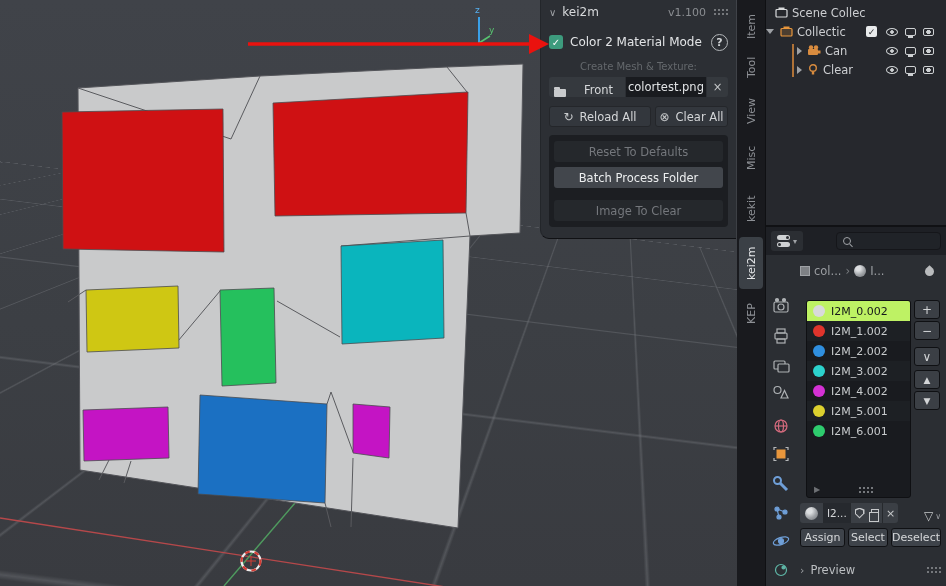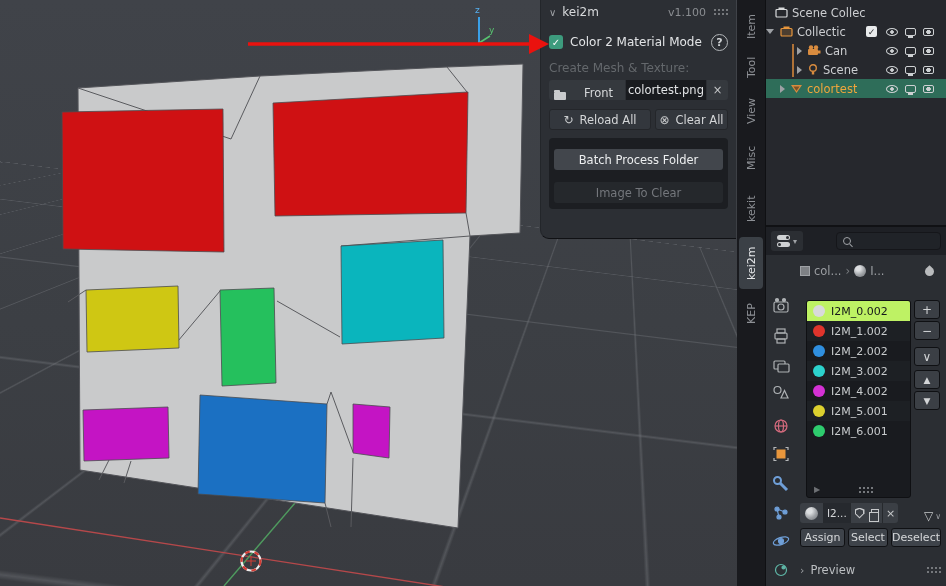--- a/index.html
+++ b/index.html
@@ -26,21 +26,21 @@
   .np-version { margin-left:auto; color:#8a8d91; font-size:11px; }
   .grip { width:15px; height:8px; margin-left:7px;
           background-image:radial-gradient(circle, #75787c 1px, transparent 1.3px);
           background-size:4px 4px; }
   .np-row-check { display:flex; align-items:center; margin-top:9px; height:18px; }
   .checkbox { width:14px; height:14px; border-radius:3px; display:flex; align-items:center; justify-content:center;
               color:#fff; font-size:10px; }
   .np-check-label { margin-left:7px; color:#e2e4e6; font-size:12px; }
   .help-btn { margin-left:auto; width:17px; height:17px; border:1.5px solid #b4b7ba; border-radius:50%;
               color:#ced1d3; font-size:11px; font-weight:bold; display:flex; align-items:center; justify-content:center; }
-  .np-dim-label { margin-top:10px; color:#64686c; font-size:12px; }
+  .np-dim-label { margin-top:10px; color:#64686c; font-size:10px;text-align:center; }
   .np-file-row { display:flex; margin-top:5px; height:20px; gap:1px; }
   .front-btn { width:76px; background:#35393e; border-radius:3px 0 0 3px; display:flex; align-items:flex-end;
                padding-left:5px; color:#d6d8da; }
   .folder-ico { position:relative; width:12px; height:8px; background:#c9cbcd; border-radius:1px; margin-right:6px; }
   .folder-ico::before { content:""; position:absolute; top:-2px; left:0; width:6px; height:2px; background:#c9cbcd; border-radius:1px 1px 0 0; }
   .front-label { flex:1; text-align:center; }
   .fname { flex:1; background:#191b1f; color:#e2e4e6; display:flex; align-items:center; justify-content:center; }
   .xfile-btn { width:21px; background:#35393e; border-radius:0 3px 3px 0; color:#c6c8ca;
                display:flex; align-items:center; justify-content:center; }
   .np-btn-row { display:flex; gap:4px; margin-top:9px; height:21px; }
@@ -219,20 +219,21 @@
       <div class="np-btn reload-btn">
         <span class="ic">↻</span>
         <span>Reload All</span>
       </div>
       <div class="np-btn clear-btn">
         <span class="ic">⊗</span>
         <span>Clear All</span>
       </div>
     </div>
     <div class="np-box">
+      <div class="box-btn disabled">Reset To Defaults</div>
       <div class="box-btn hot">Batch Process Folder</div>
       <div class="box-btn disabled last">Image To Clear</div>
     </div>
   </div>
 
   <svg class="arrow-svg" width="600" height="70">
     <line x1="248" y1="44" x2="531" y2="44" stroke-width="3.6" stroke="#ea120e"></line>
     <polygon points="529,34 549,44 529,54" fill="#ea120e"></polygon>
   </svg>
 
@@ -289,41 +290,28 @@
           <span class="i-cam2"></span>
         </span>
       </div>
 
       <div class="orow" style="top:60px; padding-left:31px">
         <span class="tri-right"></span>
         <svg width="12" height="11" style="margin-left:5px">
           <circle cx="6" cy="4" r="3.3" fill="none" stroke="#d98c3f" stroke-width="1.4"></circle>
           <rect x="4.8" y="7.5" width="2.4" height="3" fill="#d98c3f"></rect>
         </svg>
-        <span class="olabel">Scene</span>
+        <span class="olabel">Clear</span>
         <span class="oicons">
           <span class="i-eye"></span>
           <span class="i-mon"></span>
           <span class="i-cam2"></span>
         </span>
       </div>
 
-      <div class="orow" style="top: 79px; padding-left: 14px; background: rgb(46, 109, 89);">
-        <span class="tri-right"></span>
-        <svg width="13" height="10" style="margin-left:5px">
-          <polygon points="1,1 12,1 6.5,9" fill="#d98c3f"></polygon>
-          <polygon points="3.4,2.6 9.6,2.6 6.5,7" fill="#7c5226"></polygon>
-        </svg>
-        <span class="olabel" style="color: rgb(240, 166, 60);">colortest</span>
-        <span class="oicons">
-          <span class="i-eye"></span>
-          <span class="i-mon"></span>
-          <span class="i-cam2"></span>
-        </span>
-      </div>
 
       <div style="position:absolute; bottom:0; width:180px" class="odivider"></div>
     </div>
 
     <div class="props">
       <div class="p-header">
         <div class="ed-btn">
           <span class="toggles">
               <span></span>
               <span></span>

